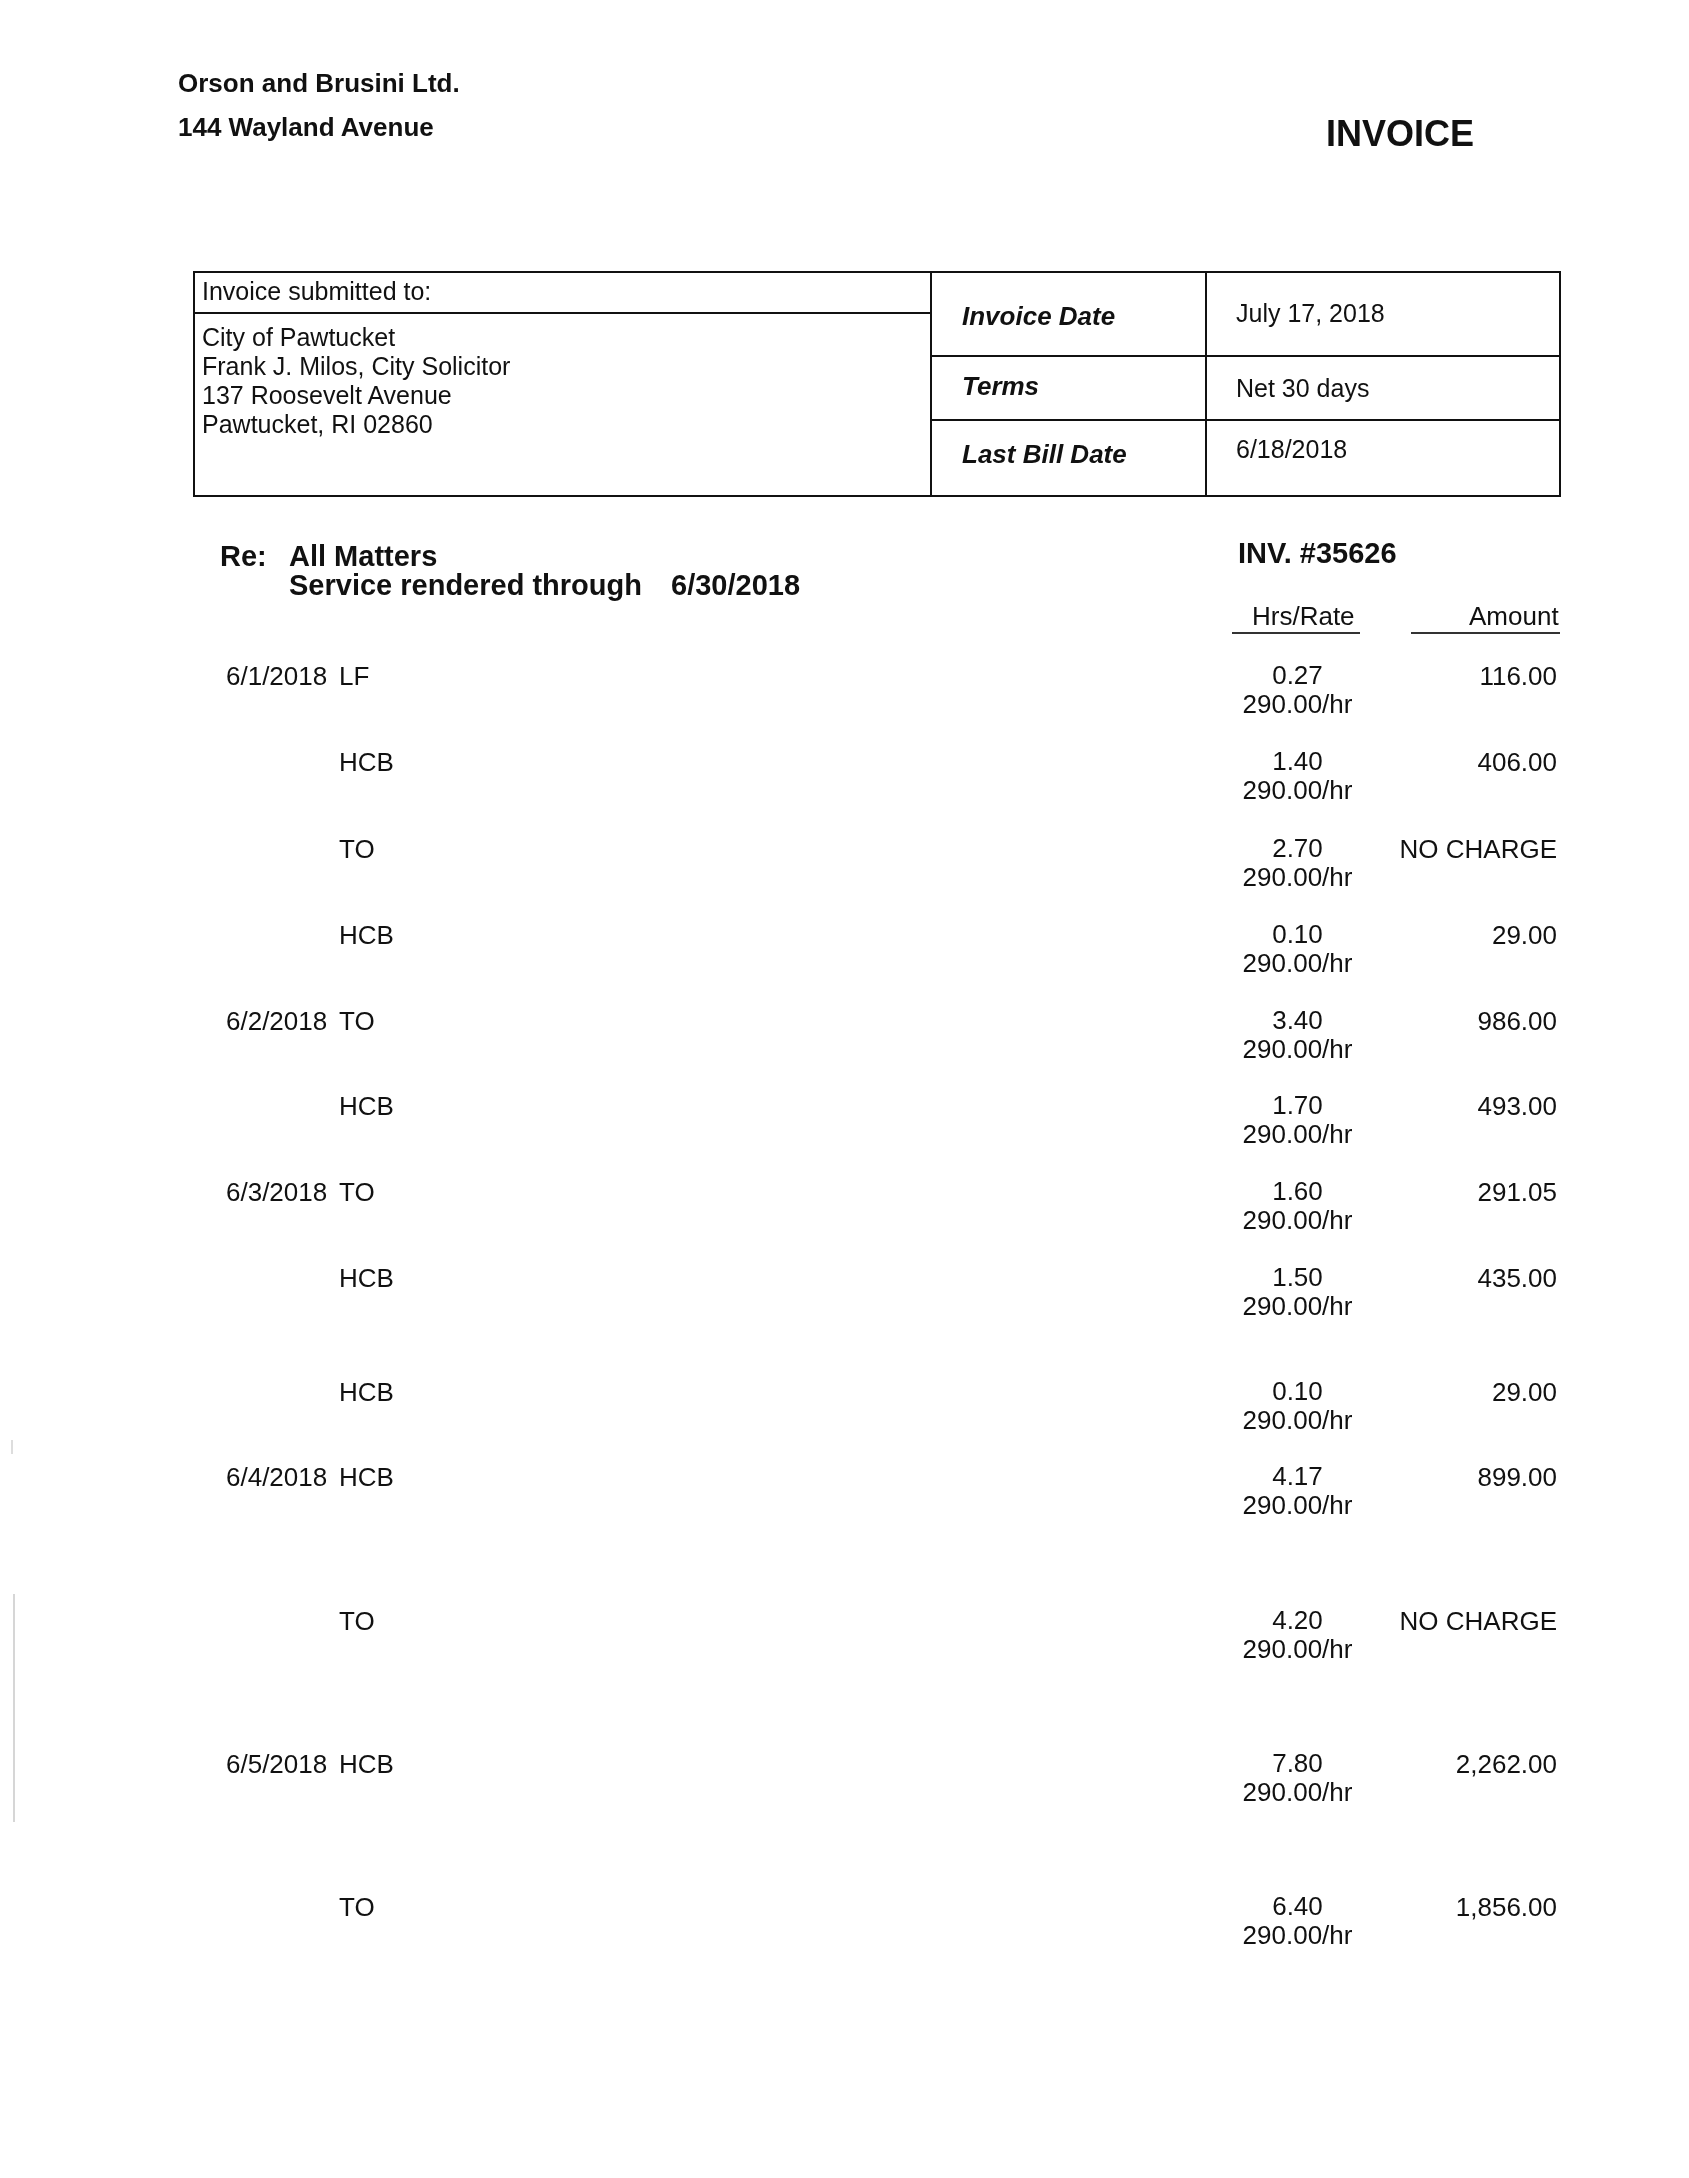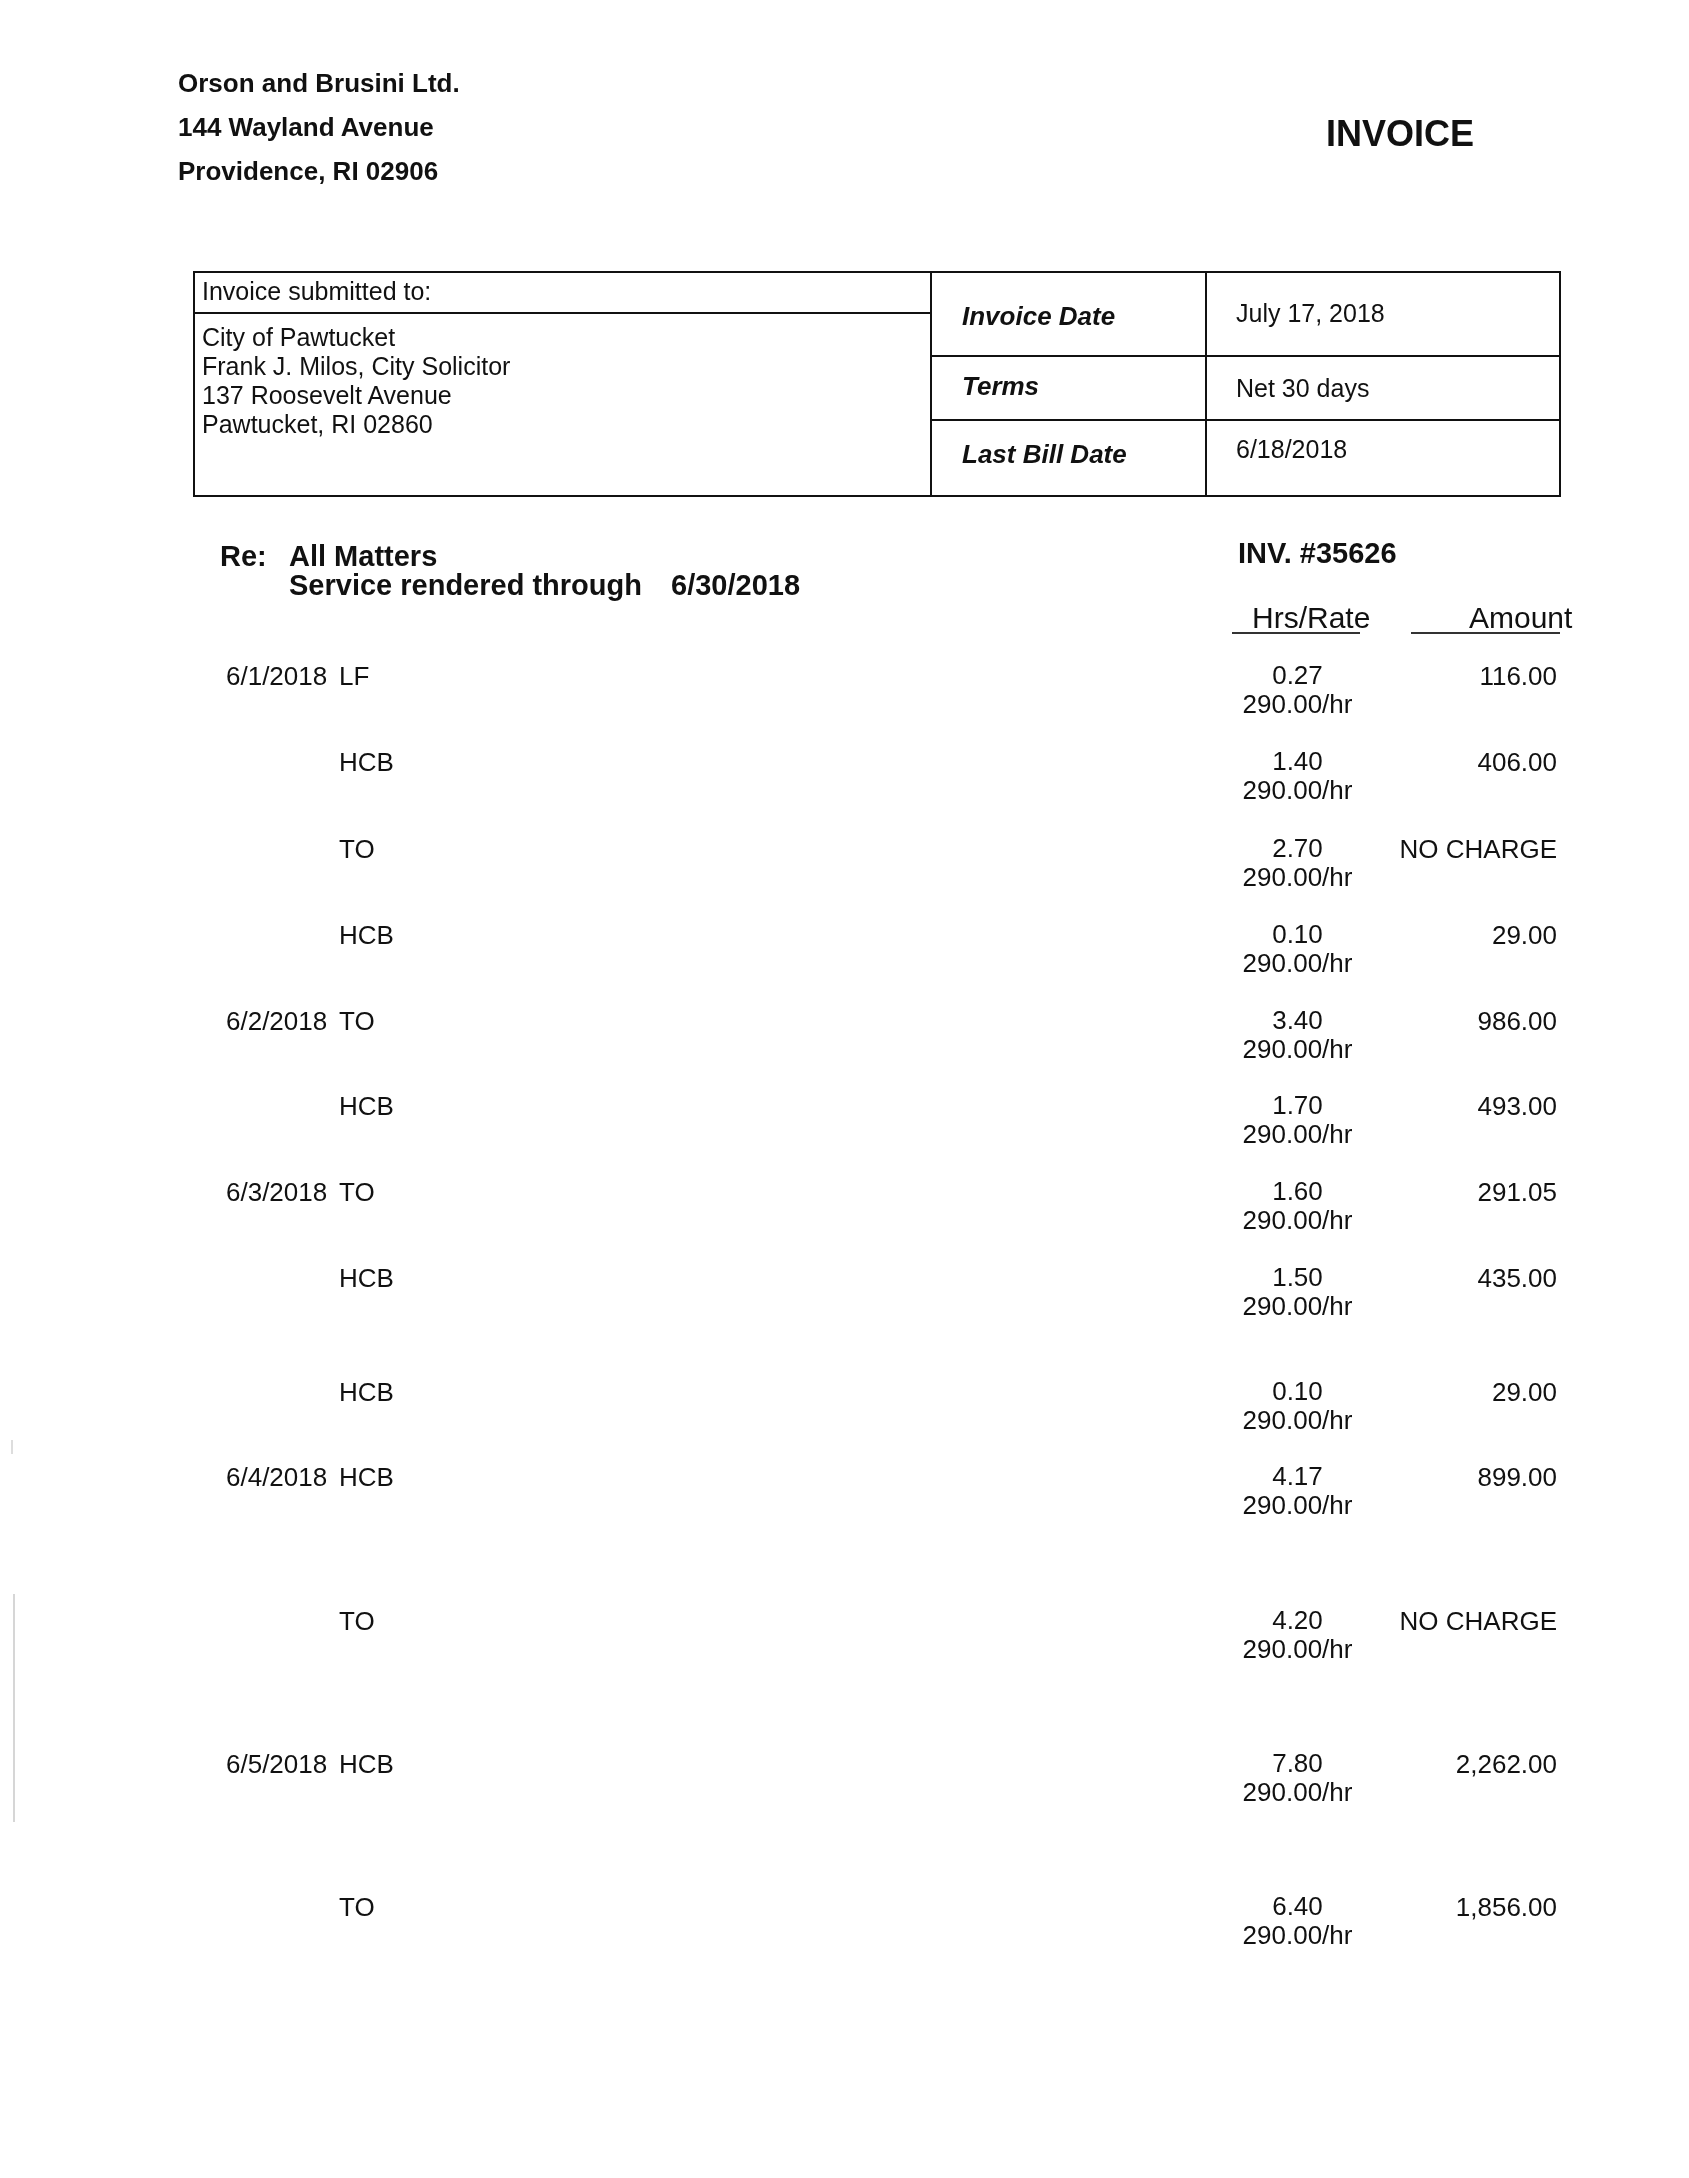--- a/index.html
+++ b/index.html
@@ -9,36 +9,35 @@
   .company { left: 178px; top: 61px; font-size: 26px; font-weight: bold; line-height: 44px; }
   .doc-title { left: 1326px; top: 113px; font-size: 36px; font-weight: bold; }
   .info-table { left: 181px; top: 271px; width: 1368px; height: 226px; margin-left: 12px; }
   .box { position: absolute; border: 2px solid #111; box-sizing: border-box; }
   .hline { position: absolute; height: 0; border-top: 2px solid #111; }
   .vline { position: absolute; width: 0; border-left: 2px solid #111; }
   .cell-text { position: absolute; font-size: 25px; }
   .label-italic { font-style: italic; font-weight: bold; font-size: 26px; }
   .re-block { font-size: 29px; font-weight: bold; }
   .inv-num { left: 1238px; top: 537px; font-size: 29px; font-weight: bold; }
-  .col-head { font-size: 30px; }
+  .col-head { font-size: 26px; }
   .underline { position: absolute; border-top: 2px solid #333; height: 0; }
   .entry { position: absolute; left: 0; width: 1690px; font-size: 26px; }
   .entry .date { position: absolute; left: 226px; }
   .entry .atty { position: absolute; left: 339px; }
   .entry .hrs { position: absolute; left: 1238px; width: 119px; text-align: center; line-height: 29px; }
   .entry .amt { position: absolute; right: 133px; text-align: left; }
   .artifact { position: absolute; background: #bbb; }
 </style>
 </head>
 <body>
 
 <div class="abs company">
   <div>Orson and Brusini Ltd.</div>
   <div>144 Wayland Avenue</div>
-  <div>Providence, RI 02906</div>
 </div>
 
 <div class="abs doc-title">INVOICE</div>
 
 <div class="abs info-table">
   <div class="box" style="left:0;top:0;width:1368px;height:226px;"></div>
   <div class="vline" style="left:737px;top:0;height:224px;"></div>
   <div class="vline" style="left:1012px;top:0;height:224px;"></div>
   <div class="hline" style="left:0;top:41px;width:738px;"></div>
   <div class="hline" style="left:738px;top:84px;width:630px;"></div>

